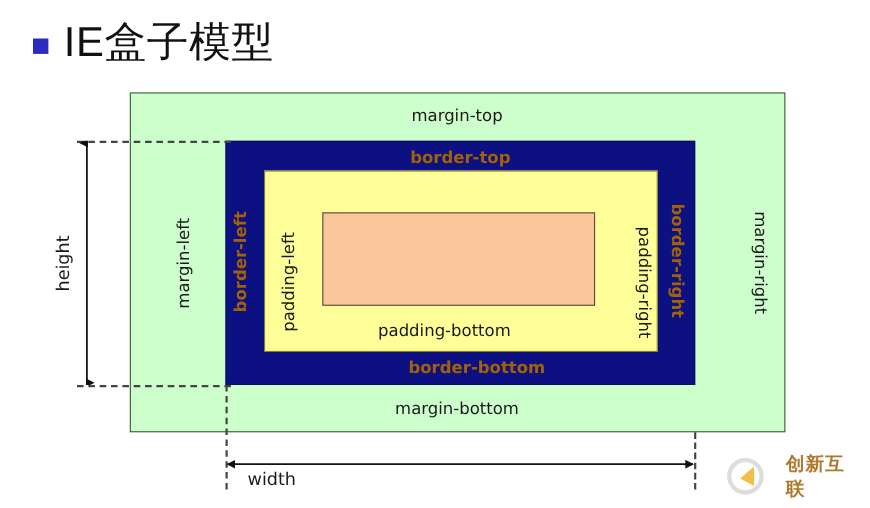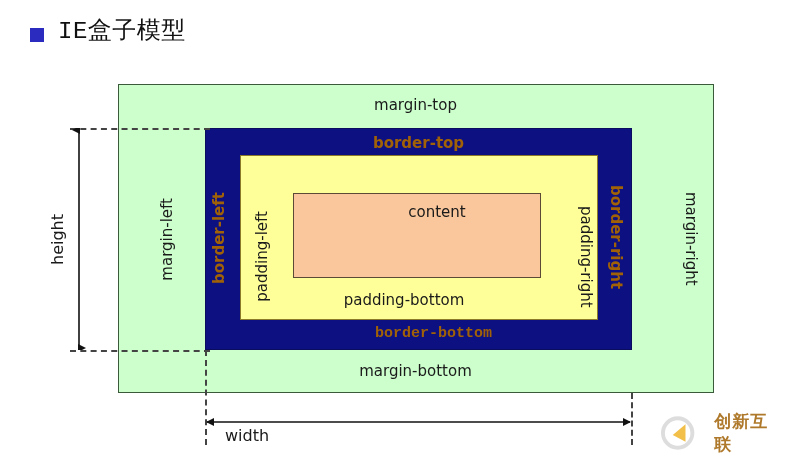--- a/index.html
+++ b/index.html
@@ -26,22 +26,22 @@
     gap: 14px;
   }
   #title-bullet {
     width: 14px;
     height: 14px;
     background: #2b2bbf;
     flex: none;
     margin-top: 6px;
   }
   #title-text {
-    font-family: Liberation Mono, monospace;
-    font-size: 24px;
+    font-family: Liberation Sans, sans-serif;
+    font-size: 38px;
     line-height: 1;
     color: #111111;
     white-space: nowrap;
     letter-spacing: 0.5px;
   }
 
   
   #diagram {
     position: absolute;
     left: 0;
@@ -115,21 +115,21 @@
   
   .rot-up {
     writing-mode: vertical-rl;
     text-orientation: mixed;
     transform: rotate(180deg);
   }
 
   #lbl-margin-top    { left: 0; top: 96px;  width: 791px; text-align: center; }
   #lbl-margin-bottom { left: 0; top: 362px; width: 791px; text-align: center; }
   #lbl-border-top    { left: 205px; top: 134px; width: 427px; text-align: center; }
-  #lbl-border-bottom { left: 205px; top: 325px; width: 457px; text-align: center; font-family: Liberation Mono, monospace; }
+  #lbl-border-bottom { left: 205px; top: 325px; width: 457px; text-align: center; }
   #lbl-padding-top    { left: 240px; top: 168px; width: 358px; text-align: center; }
   #lbl-padding-bottom { left: 240px; top: 291px; width: 288px; text-align: center; }
   #lbl-content { left: 293px; top: 203px; width: 248px; text-align: center; }
 
   #lbl-margin-left  { left: 158px; top: 128px; height: 222px;
                       display: flex; align-items: center; justify-content: center; }
   #lbl-border-left  { left: 210px; top: 155px; height: 165px;
                       display: flex; align-items: center; justify-content: center; }
   #lbl-padding-left { left: 253px; top: 193px; height: 127px;
                       display: flex; align-items: center; justify-content: center; }
@@ -227,21 +227,20 @@
   <div id="content-box" class="box"></div>
 
   <div id="lbl-margin-top" class="lbl lbl-dark">margin-top</div>
   <div id="lbl-margin-bottom" class="lbl lbl-dark">margin-bottom</div>
 
   <div id="lbl-border-top" class="lbl lbl-white">border-top</div>
   <div id="lbl-border-bottom" class="lbl lbl-white">border-bottom</div>
 
   <div id="lbl-padding-bottom" class="lbl lbl-dark">padding-bottom</div>
 
-  <div id="lbl-content" class="lbl lbl-dark">content</div>
 
   <div id="lbl-margin-left" class="lbl">
     <span class="rot-up lbl-dark">margin-left</span>
   </div>
   <div id="lbl-border-left" class="lbl">
     <span class="rot-up lbl-white">border-left</span>
   </div>
   <div id="lbl-padding-left" class="lbl">
     <span class="rot-up lbl-dark">padding-left</span>
   </div>

